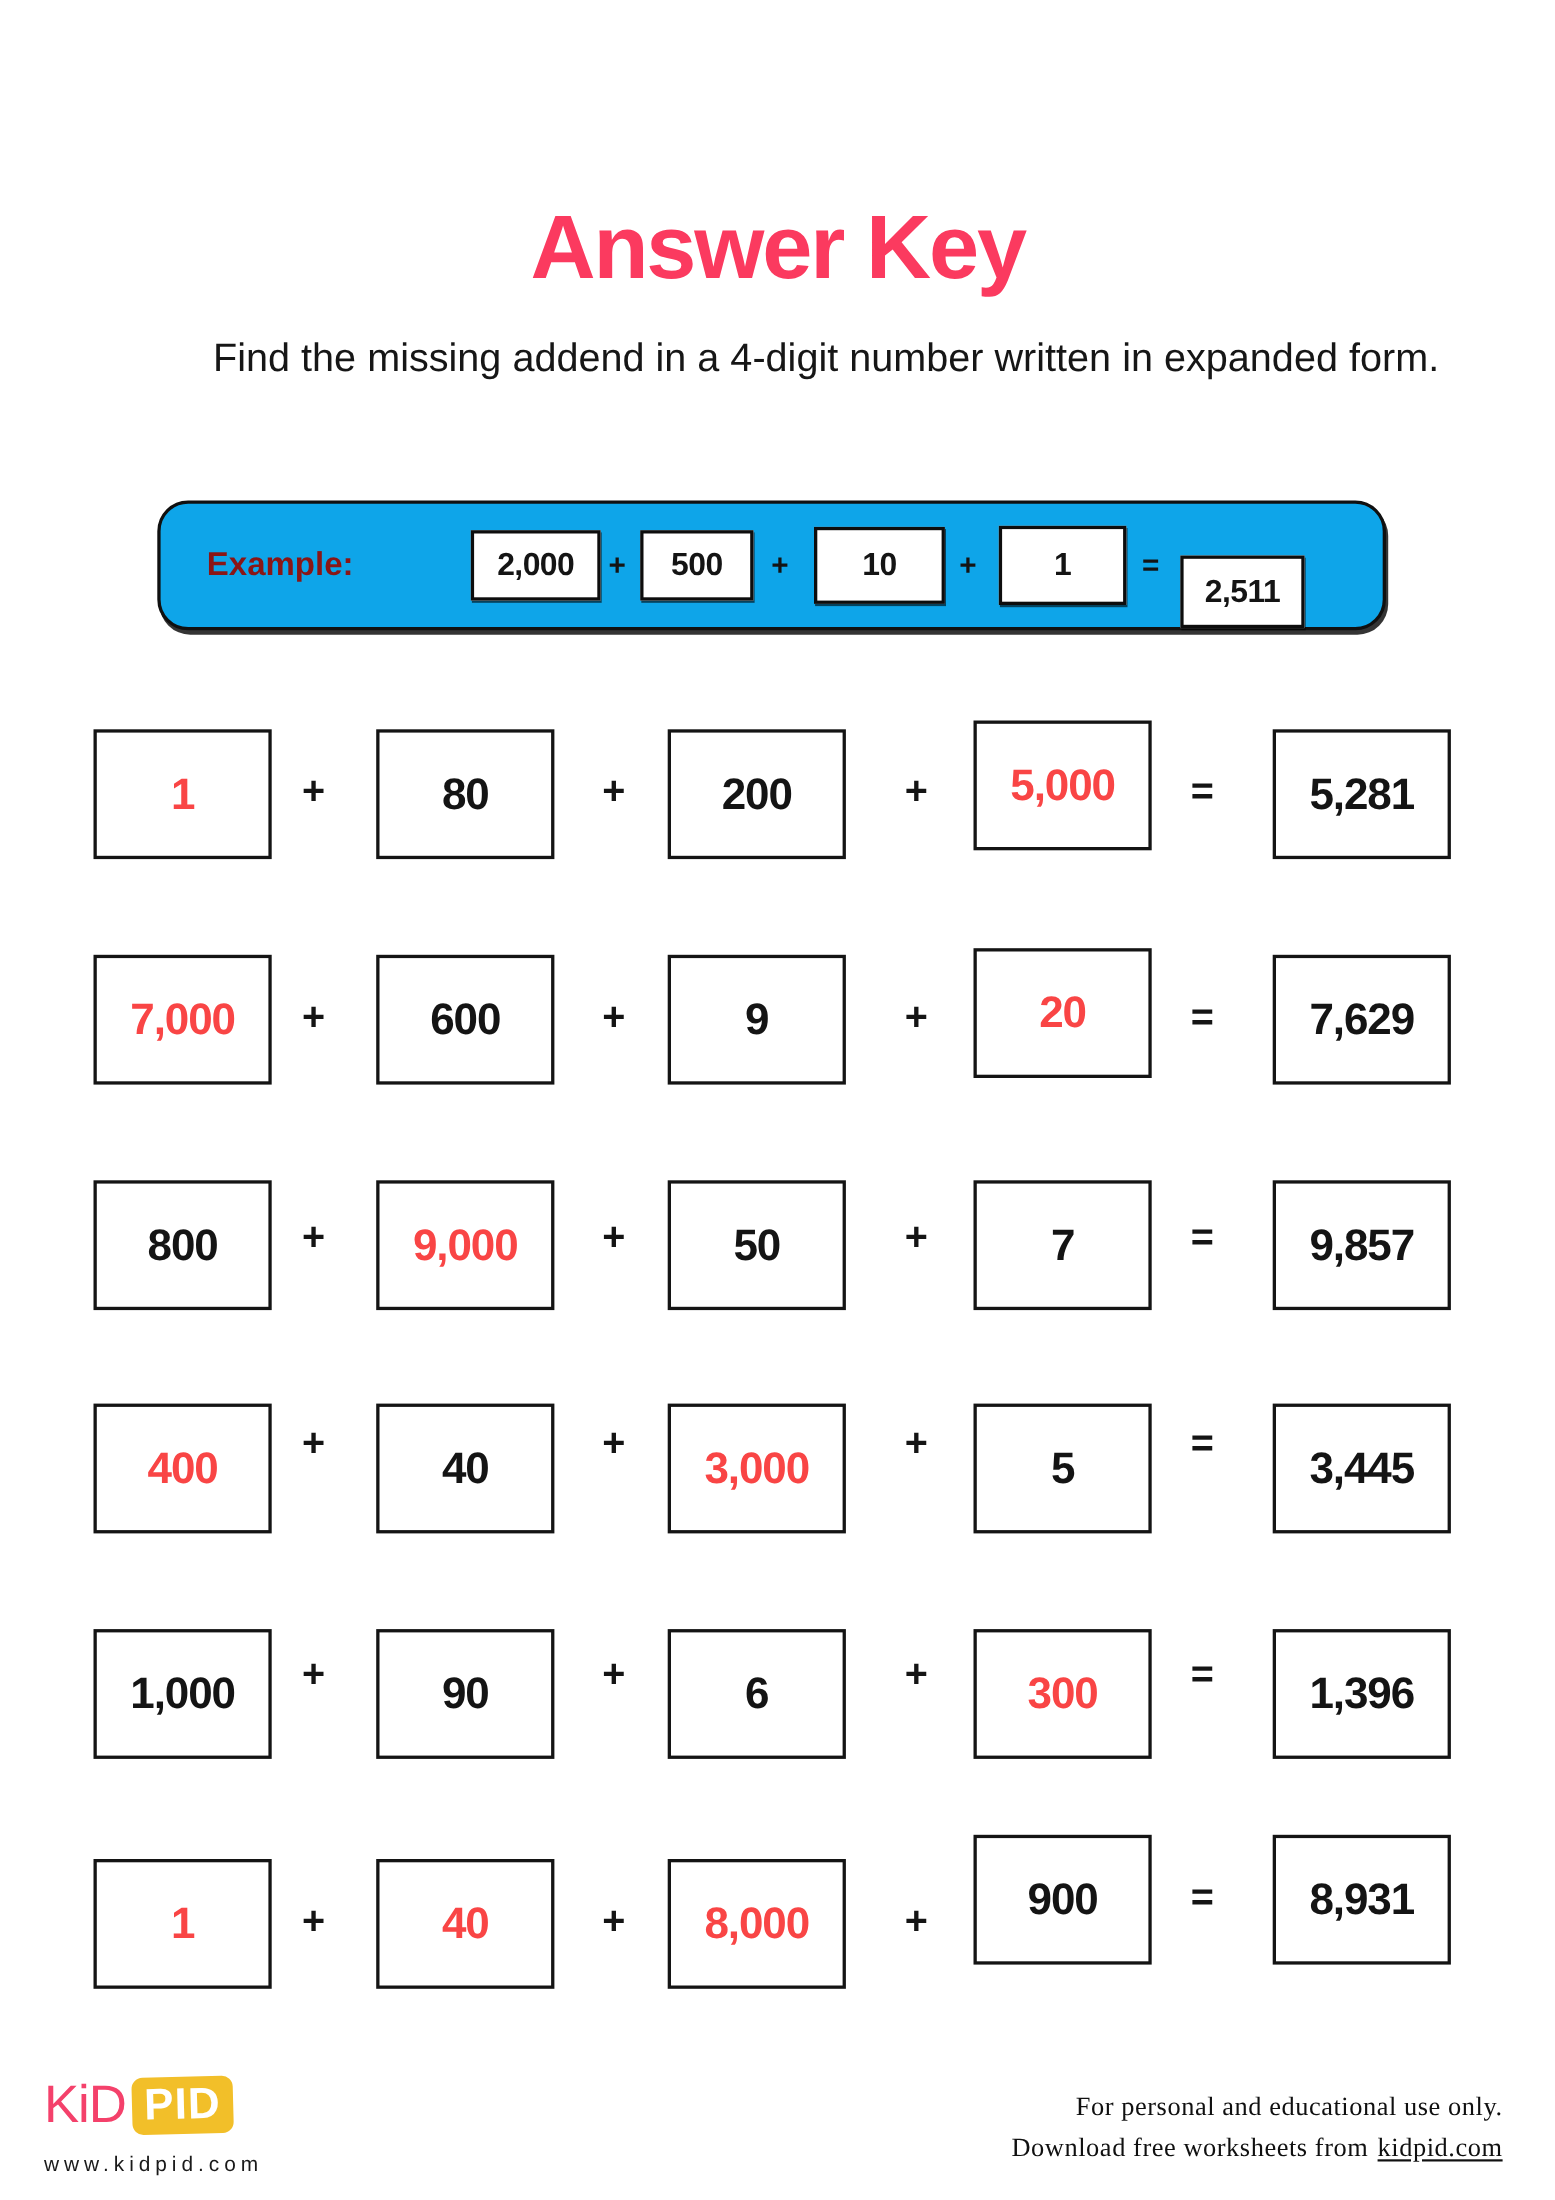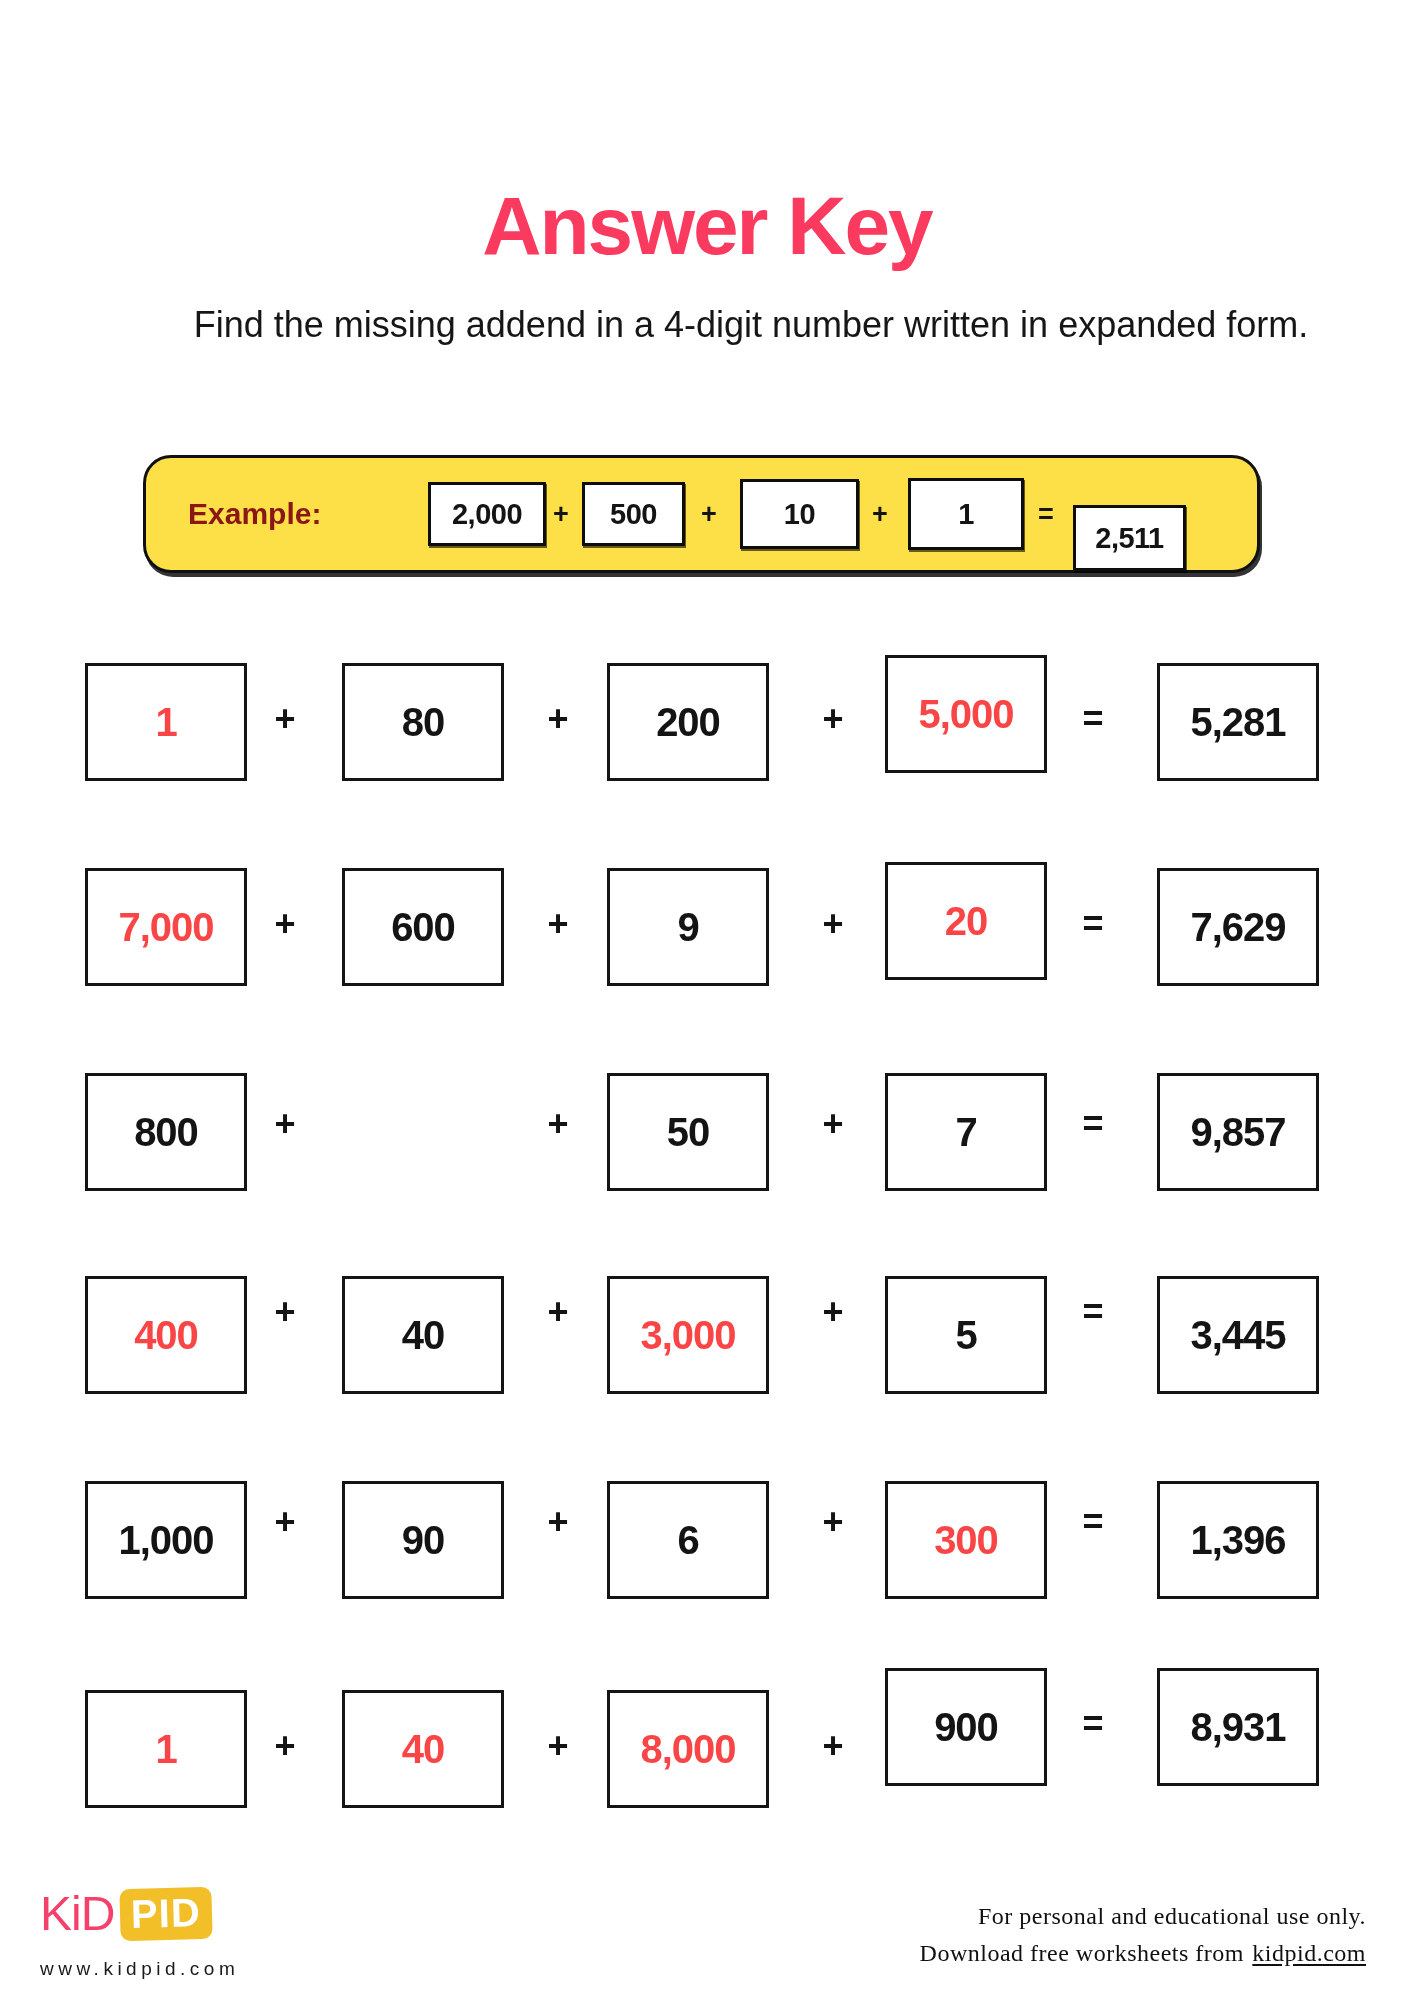--- a/index.html
+++ b/index.html
@@ -21,21 +21,21 @@
   .subtitle{
     position:absolute;top:268px;left:0;width:100%;
     text-align:center;
     font-size:36px;font-weight:400;letter-spacing:0px;
     color:#161616;
     margin-left:44px;
   }
   
   .example{
     position:absolute;left:143px;top:455px;width:1111px;height:112px;
-    border:3px solid #101010;border-radius:28px;background:#fde047;
+    border:3px solid #101010;border-radius:28px;background:#0ea5e9;
     box-shadow:2px 4px 0 rgba(16,16,16,.85);
   }
   .ex-label{
     position:absolute;left:42px;top:50%;transform:translateY(-50%);
     font-size:30px;font-weight:800;color:#8A1616;
   }
   .ebox{
     position:absolute;top:50%;transform:translateY(-50%);
     display:flex;align-items:center;justify-content:center;
     border:3.5px solid #0d0d0d;background:#fff;
@@ -171,20 +171,23 @@
     <div class="box c5">
         <span class="val">7,629</span>
       </div>
   </div>
 
   <div class="row r2">
     <div class="box c1">
         <span class="val" data-red="false">800</span>
       </div>
     <span class="op o1">+</span>
+    <div class="box c2">
+        <span class="val" data-red="true">9,000</span>
+      </div>
     <span class="op o2">+</span>
     <div class="box c3">
         <span class="val" data-red="false">50</span>
       </div>
     <span class="op o3">+</span>
     <div class="box c4">
         <span class="val" data-red="false">7</span>
       </div>
     <span class="op o4">=</span>
     <div class="box c5">

